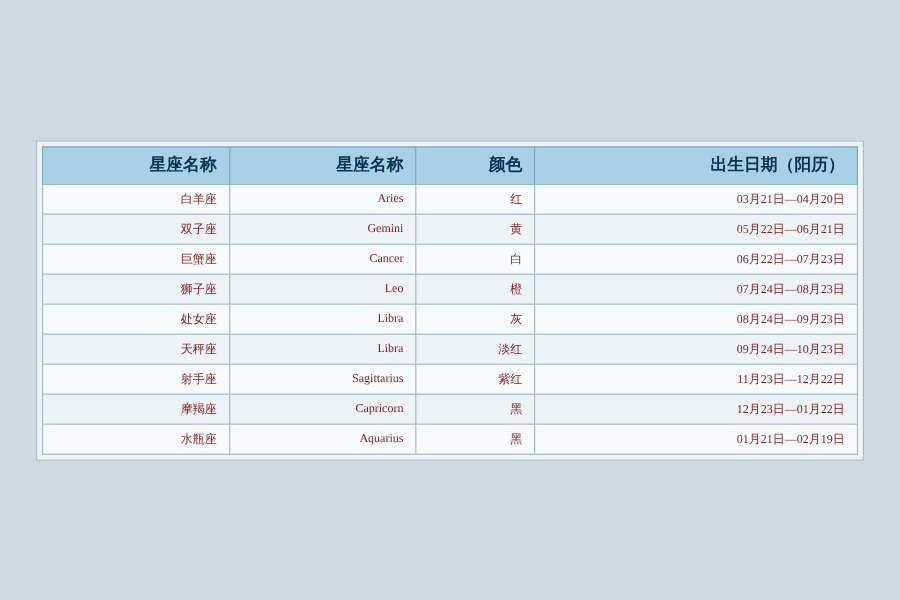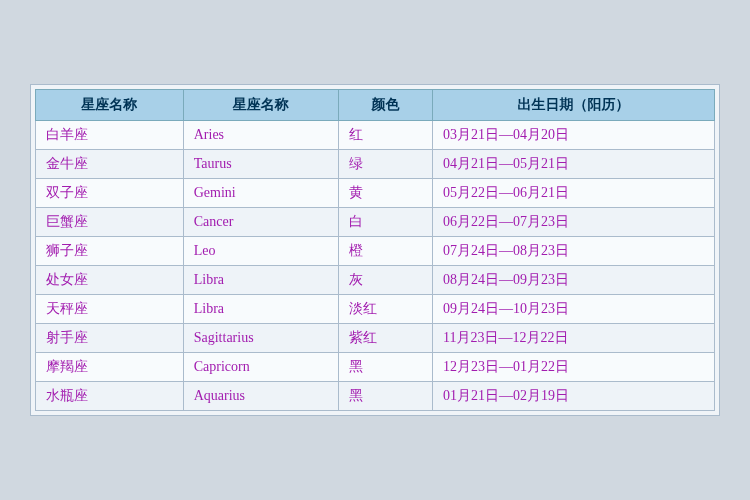--- a/index.html
+++ b/index.html
@@ -19,32 +19,32 @@
       padding: 4px;
     }
     table {
       border-collapse: collapse;
       width: 680px;
     }
     thead tr th {
       background-color: #a8d0e8;
       border: 1px solid #7aaabb;
       padding: 6px 10px;
-      text-align: center;
+      text-align: right;
       font-weight: bold;
       color: #003355;
       font-size: 14px;
     }
     tbody tr td {
       border: 1px solid #aabbcc;
       padding: 5px 10px;
-      text-align: left;
-      color: #a21caf;
+      text-align: right;
+      color: #7f1d1d;
       background-color: #f8fbfd;
-      font-size: 14px;
+      font-size: 10px;
     }
     tbody tr:nth-child(even) td {
       background-color: #eef3f8;
     }
   </style>
 </head>
 <body>
 
 <div class="table-container">
   <table>
@@ -55,26 +55,20 @@
         <th>颜色</th>
         <th>出生日期（阳历）</th>
       </tr>
     </thead>
     <tbody id="table-body">
     <tr>
           <td>白羊座</td>
           <td>Aries</td>
           <td>红</td>
           <td>03月21日—04月20日</td>
-        </tr>
-        <tr>
-          <td>金牛座</td>
-          <td>Taurus</td>
-          <td>绿</td>
-          <td>04月21日—05月21日</td>
         </tr>
         <tr>
           <td>双子座</td>
           <td>Gemini</td>
           <td>黄</td>
           <td>05月22日—06月21日</td>
         </tr>
         <tr>
           <td>巨蟹座</td>
           <td>Cancer</td>

